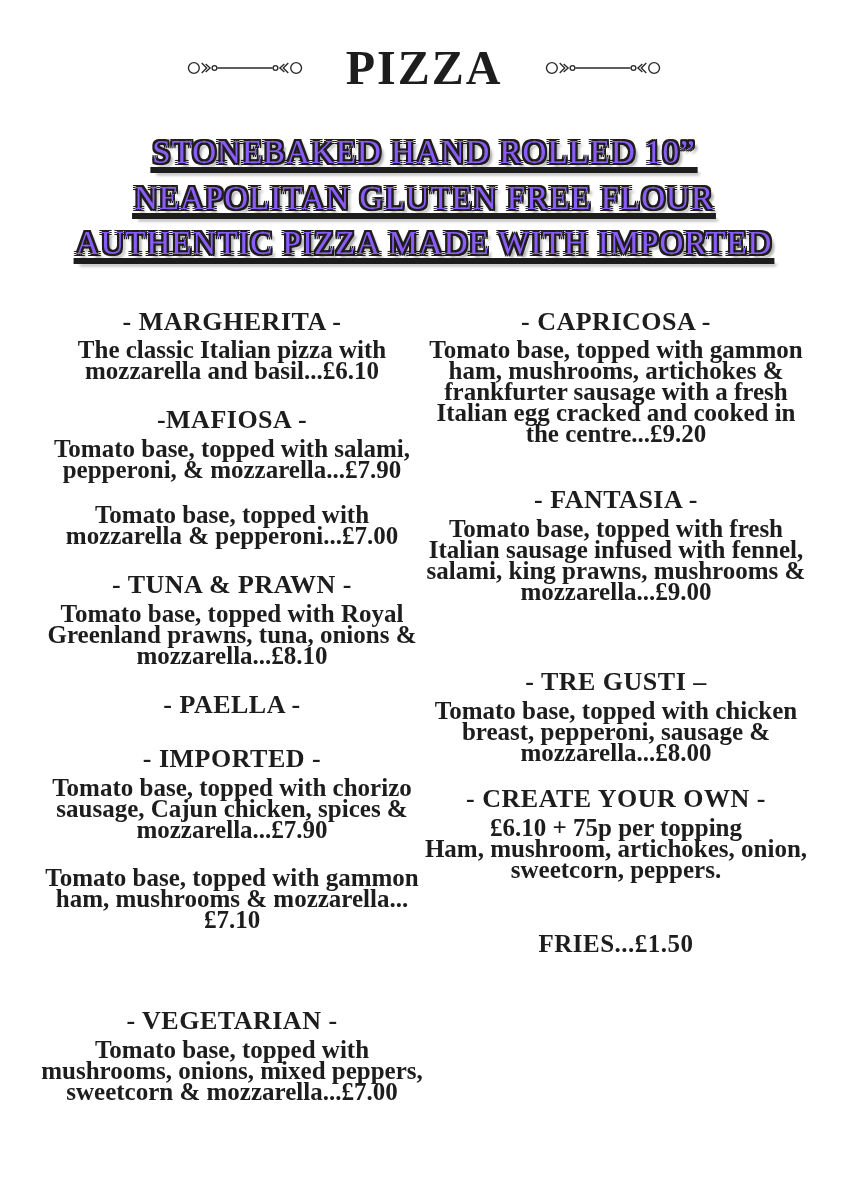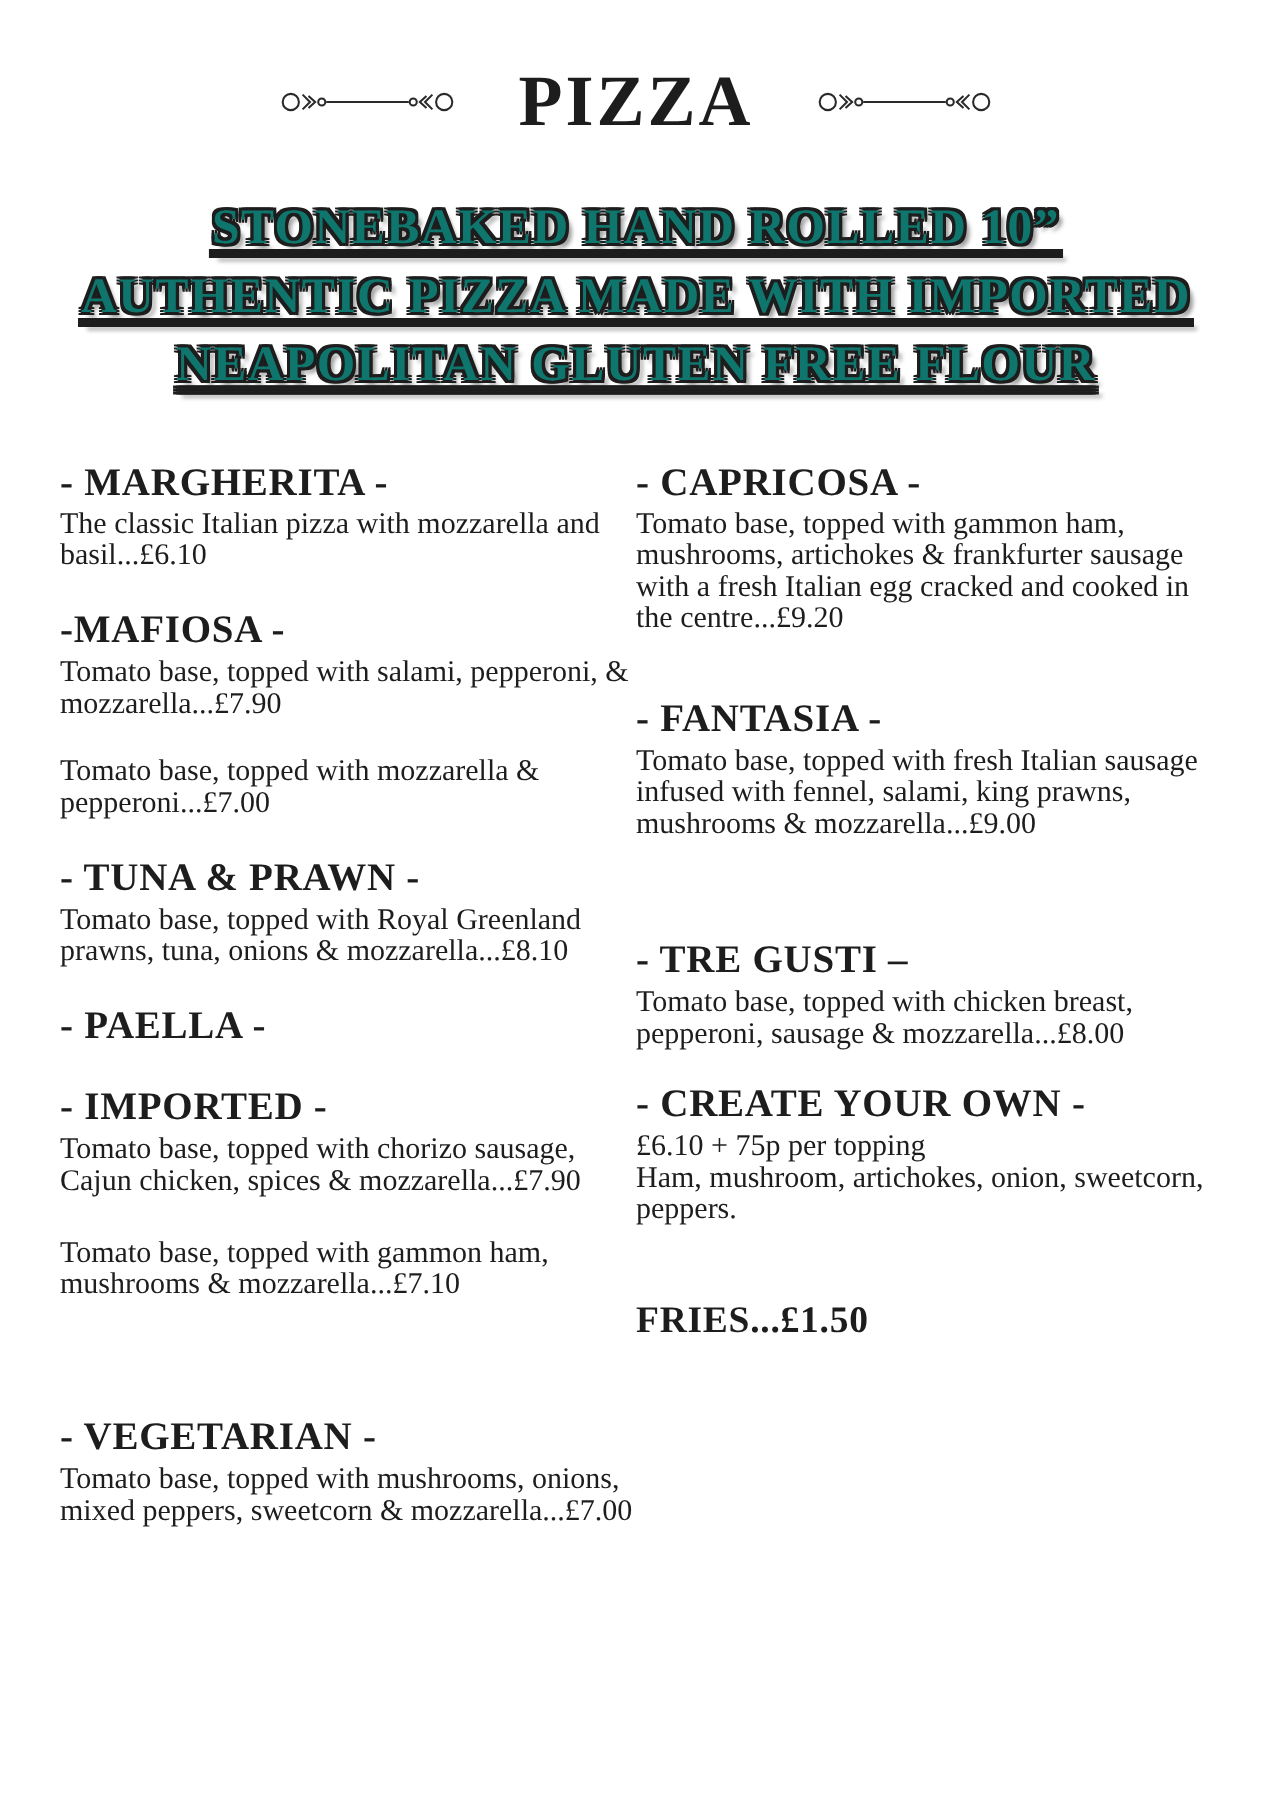--- a/index.html
+++ b/index.html
@@ -10,37 +10,37 @@
   
   .header{display:flex;align-items:center;justify-content:center;gap:42px;padding-top:44px;}
   .title{
     font-size:48px;font-weight:bold;letter-spacing:2px;line-height:1;
     font-family:"Liberation Serif",serif;
   }
   .ornament{width:118px;height:26px;flex:0 0 auto;}
   
   .subtitle{margin-top:38px;text-align:center;line-height:1.38;}
   .subtitle .line{
-    font-size:33px;font-weight:bold;letter-spacing:1px;color:#0f766e;
+    font-size:33px;font-weight:normal;letter-spacing:1px;color:#8b5cf6;
     text-shadow:
       -2px -2px 0 #1d1d1d, 2px -2px 0 #1d1d1d,
       -2px  2px 0 #1d1d1d, 2px  2px 0 #1d1d1d,
       -2px  0   0 #1d1d1d, 2px  0   0 #1d1d1d,
        0   -2px 0 #1d1d1d, 0    2px 0 #1d1d1d,
        4px  4px 3px #9a9a9a;
     text-decoration:underline;text-decoration-color:#1d1d1d;
     text-decoration-thickness:2px;text-underline-offset:6px;
   }
   
   .columns{display:flex;padding:0 40px;margin-top:40px;}
-  .col{width:384px;text-align:left;}
+  .col{width:384px;text-align:center;}
   .item h3{
     margin:0 0 3px 0;font-size:26px;line-height:1.15;font-weight:bold;letter-spacing:.5px;
   }
-  .item p{margin:0;font-size:20px;line-height:21px;}
+  .item p{margin:0;font-size:25px;line-height:21px;font-weight:bold;}
   .item{margin-top:24px;}
   .item.first{margin-top:0;}
   .mt-27{margin-top:27px;} .mt-76{margin-top:76px;}
   .mt-41{margin-top:41px;} .mt-65{margin-top:65px;} .mt-21{margin-top:21px;} .mt-39{margin-top:50px;}
   .topgap{margin-top:22px;}
   .fries{font-size:25px;font-weight:bold;letter-spacing:.5px;}
 </style>
 </head>
 <body>
 
@@ -67,22 +67,22 @@
       <line x1="32" y1="13" x2="88" y2="13"></line>
       <circle cx="91" cy="13" r="2.4"></circle>
       <path d="M104 8 L99 13 L104 18"></path>
         <path d="M100 9 L95.5 13 L100 17"></path>
       <circle cx="112" cy="13" r="5.5"></circle>
     </svg>
   </div>
 
   <div class="subtitle">
     <div class="line">STONEBAKED HAND ROLLED 10”</div>
+    <div class="line">NEAPOLITAN GLUTEN FREE FLOUR</div>
     <div class="line">AUTHENTIC PIZZA MADE WITH IMPORTED</div>
-    <div class="line">NEAPOLITAN GLUTEN FREE FLOUR</div>
   </div>
 
   <div class="columns">
 
     <div class="col">
       <div class="item first">
         <h3>- MARGHERITA -</h3>
         <p>The classic Italian pizza with mozzarella and basil...£6.10</p>
       </div>
       <div class="item">

